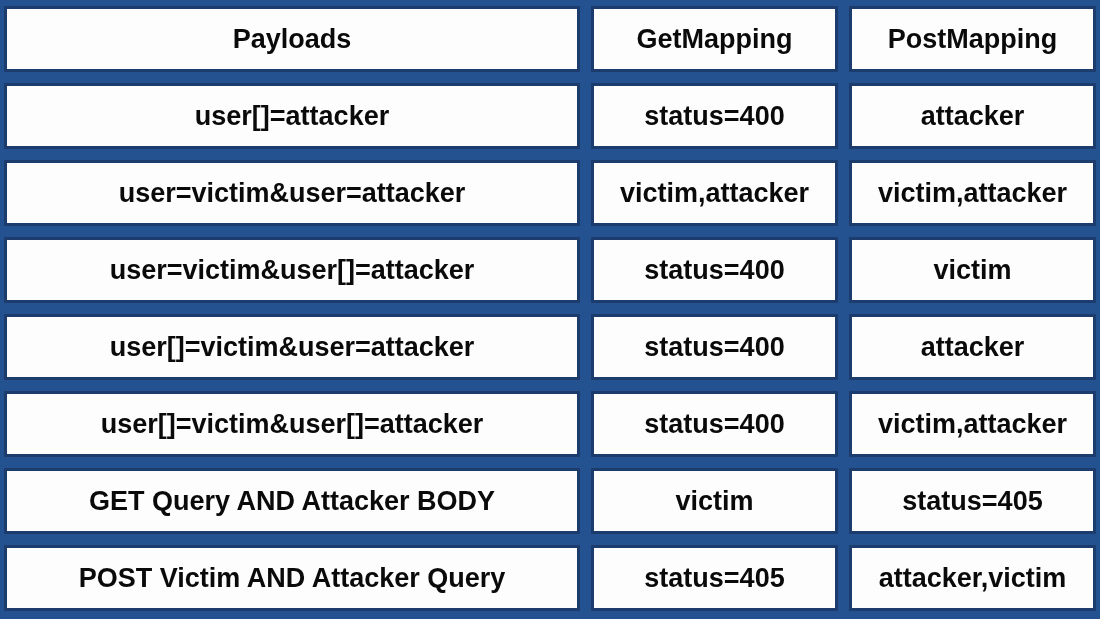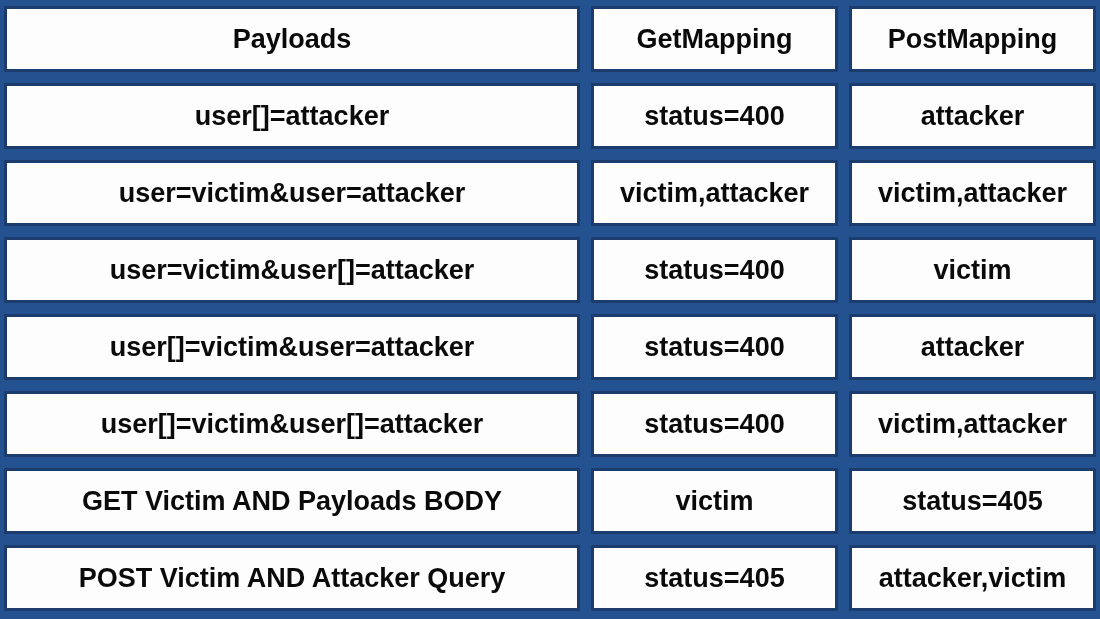--- a/index.html
+++ b/index.html
@@ -71,21 +71,21 @@
     <div class="cell">attacker</div>
   </div>
 
   <div class="row">
     <div class="cell">user[]=victim&amp;user[]=attacker</div>
     <div class="cell">status=400</div>
     <div class="cell">victim,attacker</div>
   </div>
 
   <div class="row">
-    <div class="cell">GET Victim AND Payloads BODY</div>
+    <div class="cell">GET Query AND Attacker BODY</div>
     <div class="cell">victim</div>
     <div class="cell">status=405</div>
   </div>
 
   <div class="row">
     <div class="cell">POST Victim AND Attacker Query</div>
     <div class="cell">status=405</div>
     <div class="cell">attacker,victim</div>
   </div>
 

